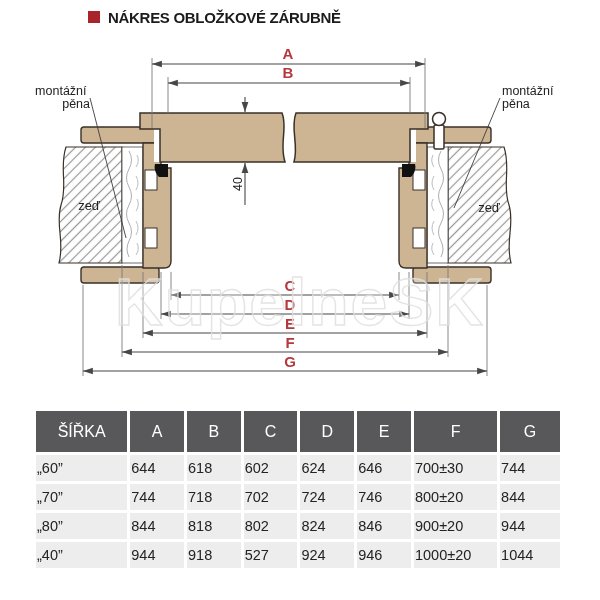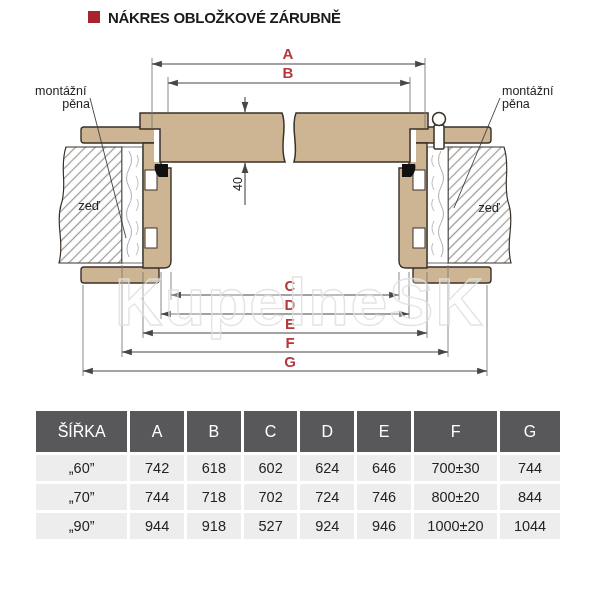--- a/index.html
+++ b/index.html
@@ -6,21 +6,21 @@
   .stage{position:relative;width:600px;height:600px;background:#fff;overflow:hidden;
          font-family:"Liberation Sans",sans-serif;border-radius:29px;}
   .title-row{position:absolute;top:9px;left:88px;display:flex;align-items:flex-start;gap:8px;}
   .title-bullet{width:12px;height:12px;background:#a8252b;margin-top:2px;}
   .title-text{font-size:15px;font-weight:bold;color:#1b1b1b;letter-spacing:-0.3px;
               text-transform:uppercase;white-space:nowrap;}
   svg.diagram{position:absolute;top:0;left:0;}
   .dim-table{position:absolute;top:408px;left:33px;}
   table{border-collapse:separate;border-spacing:3px;table-layout:fixed;width:530px;}
   th{background:#58585a;color:#fff;height:39px;font-size:16px;font-weight:normal;letter-spacing:0;}
-  td{background:#ededee;height:24px;text-align:center;font-size:14.5px;color:#232323;}
+  td{background:#ededee;height:24px;font-size:14.5px;color:#232323;}
   td.c-width{font-size:14.5px;}
 </style>
 </head>
 <body>
 
 <div class="stage">
 
   <div class="title-row">
     <div class="title-bullet"></div>
     <div class="title-text">NÁKRES OBLOŽKOVÉ ZÁRUBNĚ</div>
@@ -155,40 +155,50 @@
             <th>C</th>
             <th>D</th>
             <th>E</th>
             <th>F</th>
             <th>G</th>
           </tr>
         </thead>
       <tbody id="tbl-body">
           <tr>
             <td class="c-width">„60”</td>
-            <td>742</td>
+            <td>644</td>
             <td>618</td>
             <td>602</td>
             <td>624</td>
             <td>646</td>
             <td>700±30</td>
             <td>744</td>
           </tr>
           <tr>
             <td class="c-width">„70”</td>
             <td>744</td>
             <td>718</td>
             <td>702</td>
             <td>724</td>
             <td>746</td>
             <td>800±20</td>
             <td>844</td>
           </tr>
           <tr>
-            <td class="c-width">„90”</td>
+            <td class="c-width">„80”</td>
+            <td>844</td>
+            <td>818</td>
+            <td>802</td>
+            <td>824</td>
+            <td>846</td>
+            <td>900±20</td>
+            <td>944</td>
+          </tr>
+          <tr>
+            <td class="c-width">„40”</td>
             <td>944</td>
             <td>918</td>
             <td>527</td>
             <td>924</td>
             <td>946</td>
             <td>1000±20</td>
             <td>1044</td>
           </tr>
         </tbody>
     </table>

